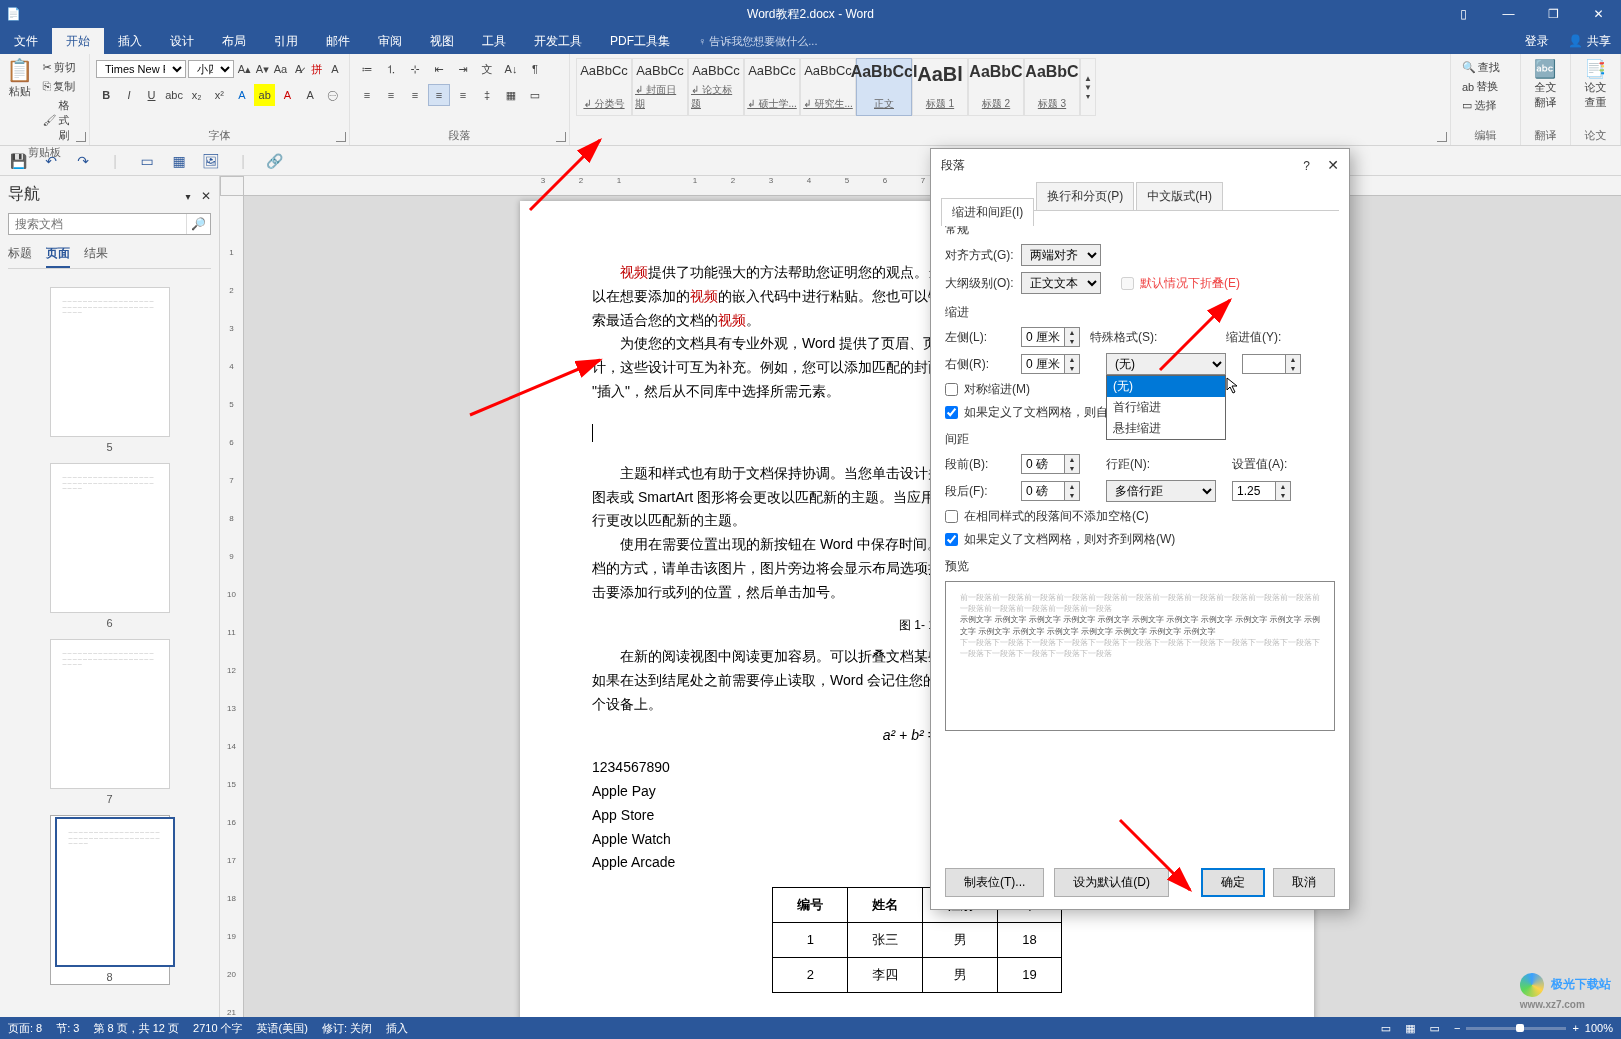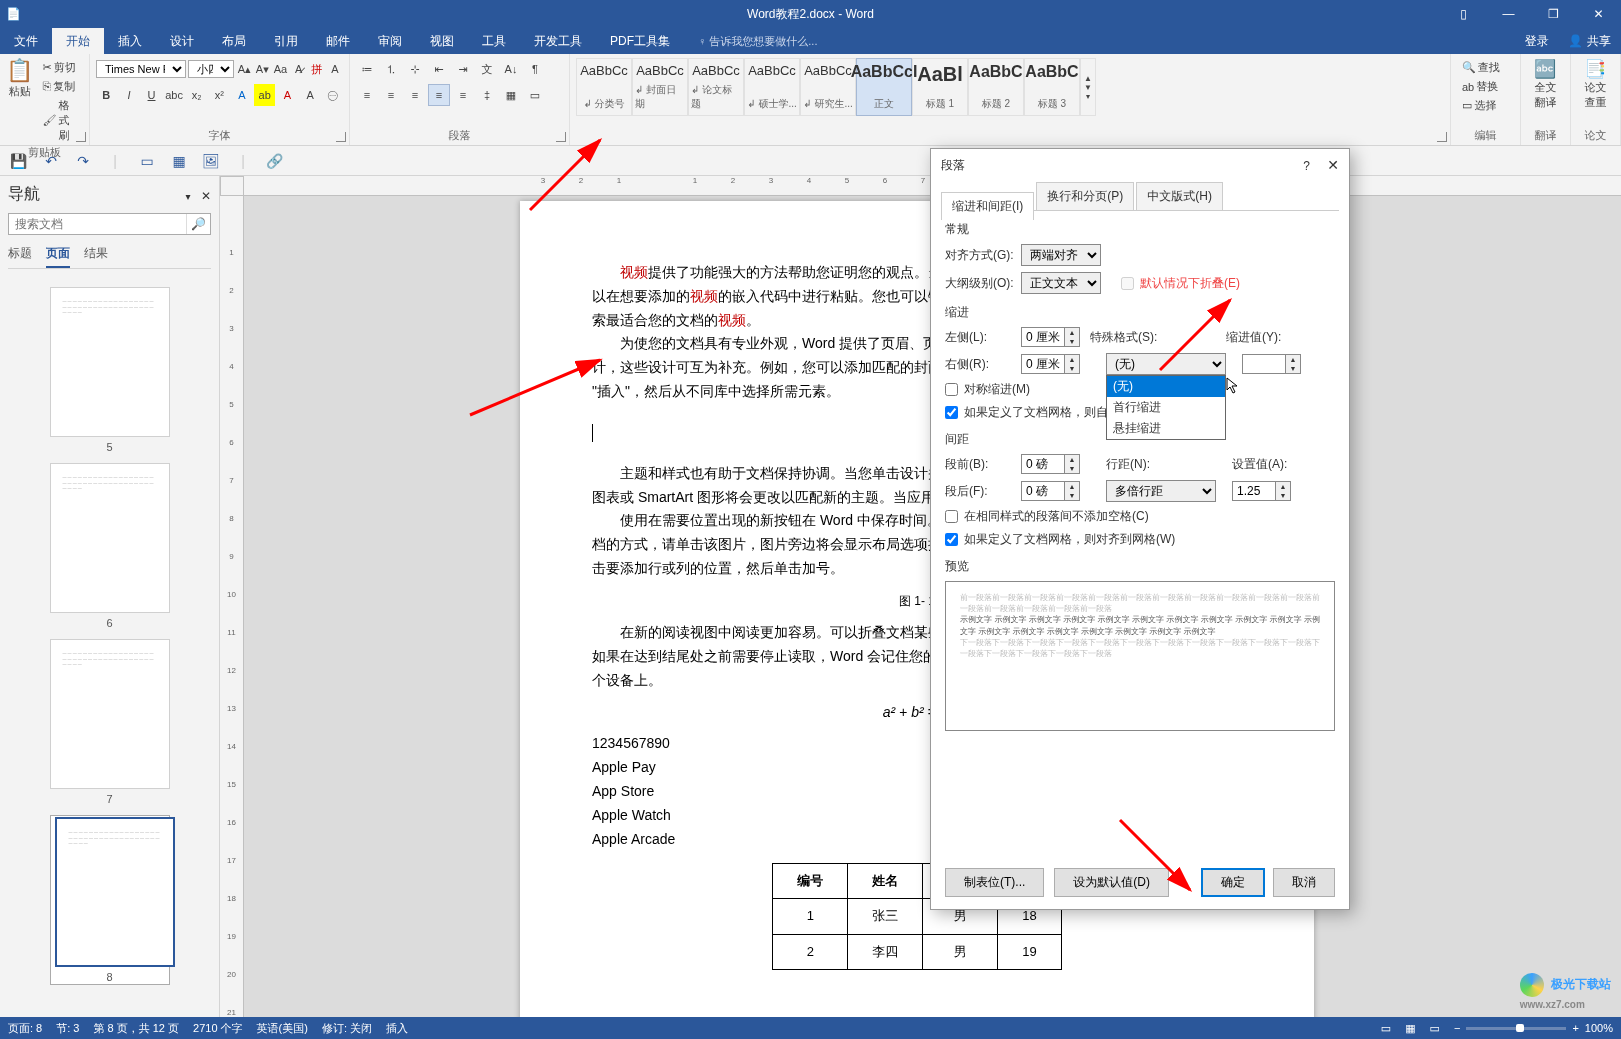--- a/index.html
+++ b/index.html
@@ -29,21 +29,21 @@
 .sel { border: 1px solid #ababab; background: #fff; padding: 1px 4px; font-size: 11px; }
 .icon-btn { width: 22px; height: 22px; display: inline-flex; align-items: center; justify-content: center; border: 1px solid transparent; }
 .rrow { display: flex; gap: 2px; align-items: center; }
 .launcher { position:absolute; right:3px; bottom:3px; width:10px; height:10px; border:1px solid #888; border-top:none; border-left:none; }
 
 
 .styles-gallery { display: flex; gap: 0; }
 .style-item { width: 56px; height: 58px; border: 1px solid #e1e1e1; display: flex; flex-direction: column; align-items: center; justify-content: space-between; padding: 4px 2px; }
 .style-item.sel-active { border: 1px solid #a5b8d4; background: #d4e2f4; }
 .style-item .preview { font-size: 13px; color: #333; }
-.style-item .lbl { font-size: 10px; color: #666; }
+.style-item .lbl { font-size: 10px; color: #666; text-decoration: underline; }
 
 
 .qat { height: 30px; background: #f3f3f3; border-bottom: 1px solid #d4d4d4; display: flex; align-items: center; gap: 10px; padding: 0 8px; }
 .qat .q { width: 22px; height: 22px; display: flex; align-items: center; justify-content: center; color: #2b579a; font-size: 14px; }
 
 
 .main { display: flex; height: calc(100% - 28px - 26px - 92px - 30px - 22px); }
 
 
 .navpane { width: 220px; background: #f3f3f3; border-right: 1px solid #d4d4d4; padding: 8px; font-size: 12px; display:flex; flex-direction:column; }
@@ -73,21 +73,21 @@
 .page .caption { text-align: center; margin: 10px 0; font-size: 12px; }
 .page .formula { text-align: center; font-style: italic; margin: 8px 0; }
 .page table { border-collapse: collapse; margin: 12px auto 0; }
 .page td, .page th { border: 1px solid #000; padding: 6px 24px; text-align: center; font-size: 13px; }
 
 
 .dialog { position: absolute; left: 930px; top: 148px; width: 420px; height: 762px; background: #fff; border: 1px solid #999; box-shadow: 4px 4px 16px rgba(0,0,0,.3); font-size: 12px; color: #333; }
 .dialog .dtitle { padding: 8px 10px; display: flex; justify-content: space-between; }
 .dialog .dtitle .dclose { font-size: 14px; cursor:pointer; }
 .dialog .dtabs { display: flex; border-bottom: 1px solid #ccc; margin: 0 10px; }
-.dialog .dtab { padding: 5px 10px; border: 1px solid #ccc; border-bottom: none; margin-right: 2px; background: #fff; position: relative; top: 10px; }
+.dialog .dtab { padding: 5px 10px; border: 1px solid #ccc; border-bottom: none; margin-right: 2px; background: #fff; position: relative; top: 16px; }
 .dialog .dtab.inactive { background: #f3f3f3; top: 0; }
 .dialog .dbody { padding: 10px 14px; }
 .dialog .section { margin-bottom: 10px; }
 .dialog .section-title { margin-bottom: 6px; }
 .dialog .row { display: flex; align-items: center; margin-bottom: 6px; gap: 6px; }
 .dialog label { width: 70px; }
 .dialog select, .dialog input[type=text] { border: 1px solid #888; padding: 2px 4px; font-size: 12px; }
 .spin { display: inline-flex; }
 .spin input { width: 44px; border: 1px solid #888; padding: 2px 4px; font-size: 12px; }
 .spin .ar { display: flex; flex-direction: column; border: 1px solid #888; border-left: none; }
@@ -390,20 +390,21 @@
     <div class="page">
       <p style="text-indent:2em;"><span class="red">视频</span><span>提供了功能强大的方法帮助您证明您的观点。当您单击</span></p>
       <p><span>以在想要添加的</span><span class="red">视频</span><span>的嵌入代码中进行粘贴。您也可以键入一个</span></p>
       <p><span>索最适合您的文档的</span><span class="red">视频</span><span>。</span></p>
       <p style="text-indent:2em;">为使您的文档具有专业外观，Word 提供了页眉、页脚、</p>
       <p>计，这些设计可互为补充。例如，您可以添加匹配的封面、页眉</p>
       <p>"插入"，然后从不同库中选择所需元素。</p>
       <div class="cursor-line"></div>
       <p style="text-indent:2em;">主题和样式也有助于文档保持协调。当您单击设计并选择新</p>
       <p>图表或 SmartArt 图形将会更改以匹配新的主题。当应用样式时</p>
+      <p>行更改以匹配新的主题。</p>
       <p style="text-indent:2em;">使用在需要位置出现的新按钮在 Word 中保存时间。若要</p>
       <p>档的方式，请单击该图片，图片旁边将会显示布局选项按钮。当</p>
       <p>击要添加行或列的位置，然后单击加号。</p>
       <div class="caption">图 1- 1</div>
       <p style="text-indent:2em;">在新的阅读视图中阅读更加容易。可以折叠文档某些部分并</p>
       <p>如果在达到结尾处之前需要停止读取，Word 会记住您的停止位</p>
       <p>个设备上。</p>
       <div class="formula">a² + b² = c²</div>
       <div id="doc-lines">
           <div>1234567890</div>

